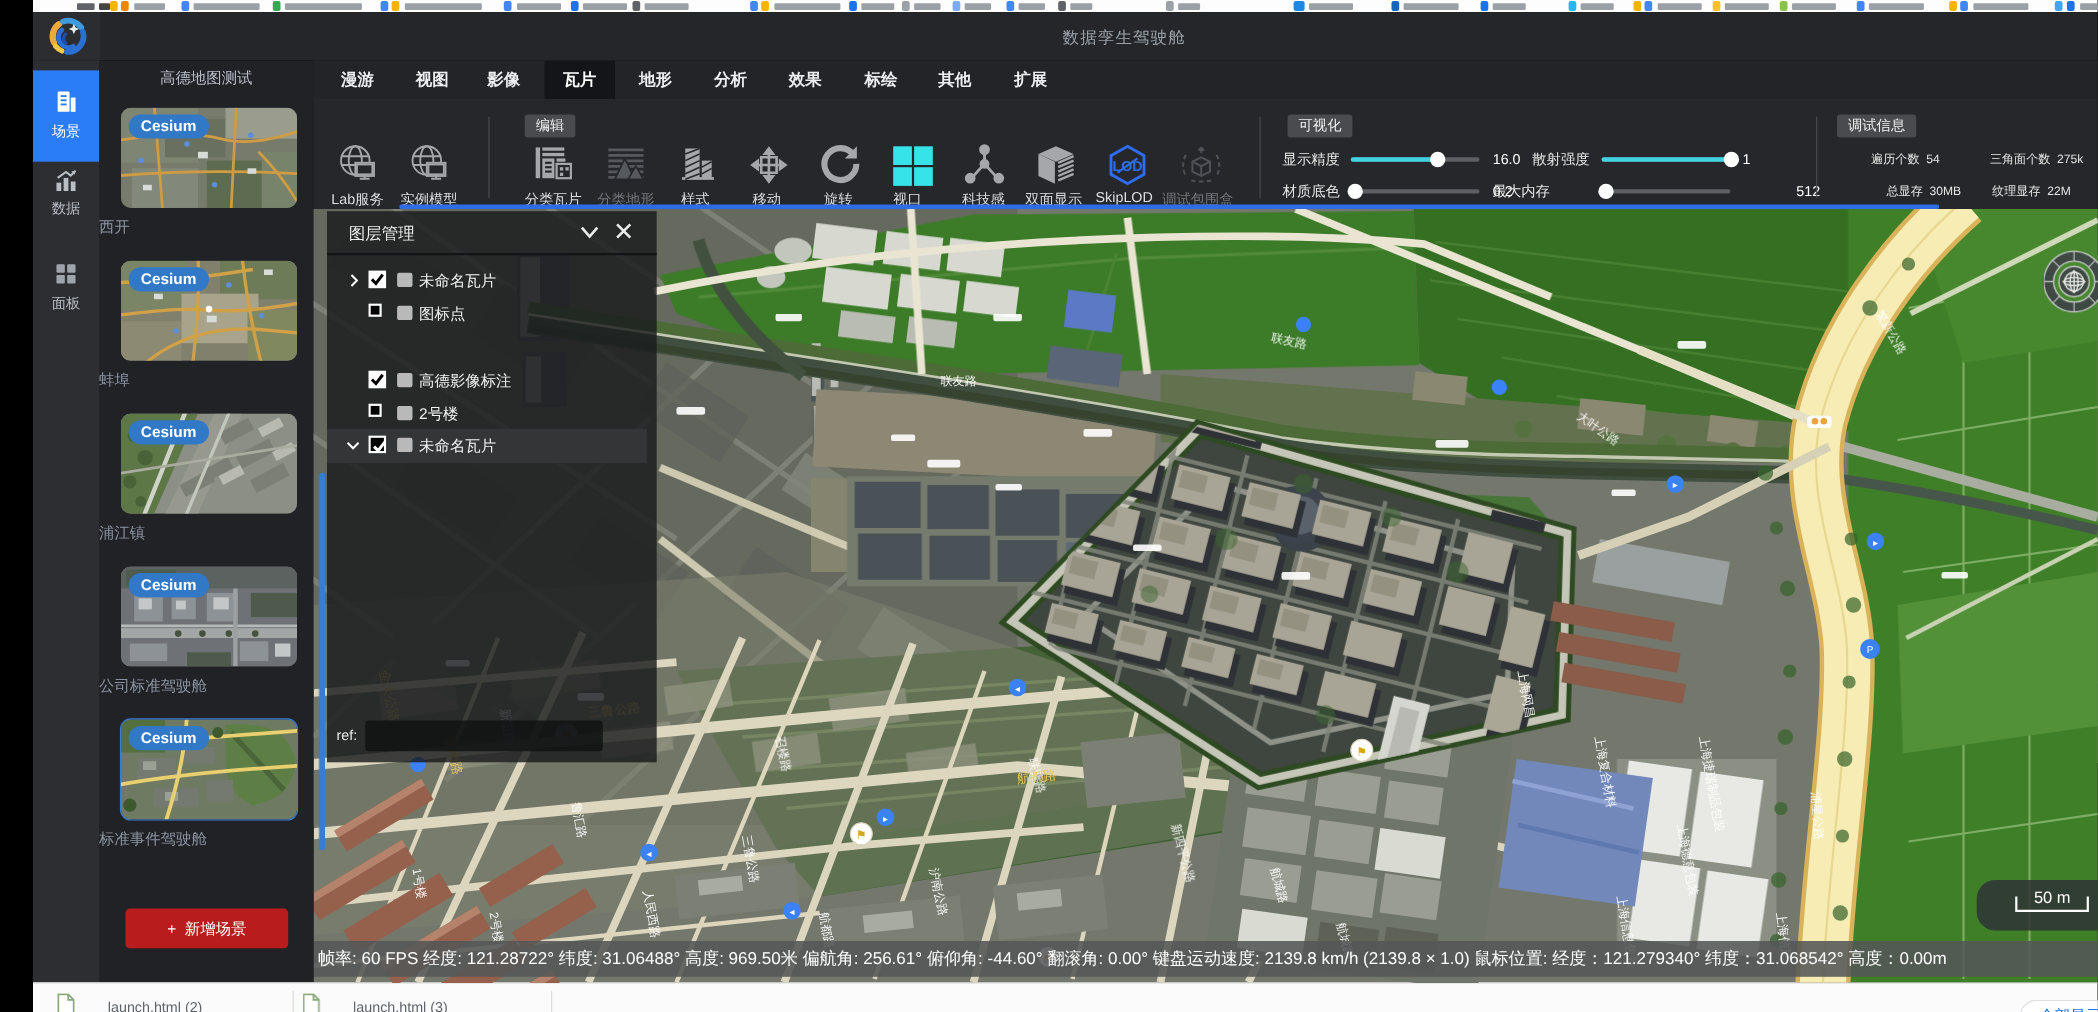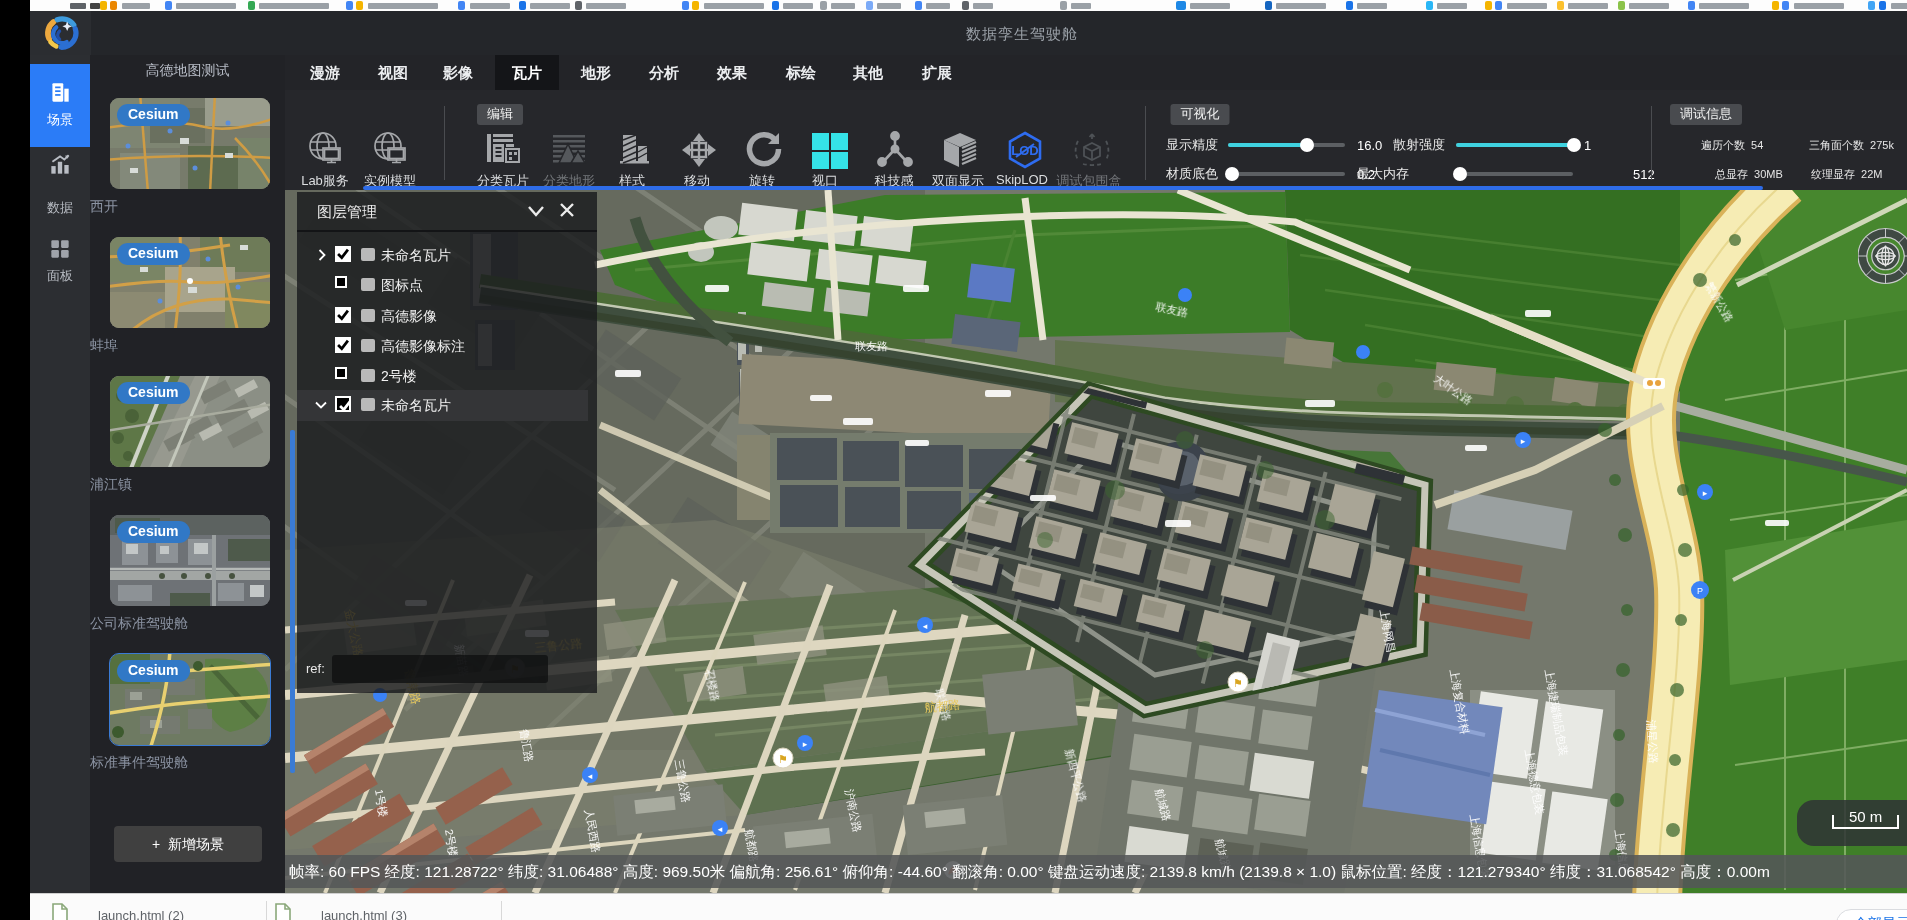--- a/index.html
+++ b/index.html
@@ -19,21 +19,21 @@
   #rail { left:30px; top:55px; width:60px; height:838px; background:#2c2e32; }
   .railitem { position:absolute; left:0; width:60px; text-align:center; color:#b9bdc4; font-size:13px; }
   .railitem.sel { background:#2b7cf7; color:#fff; }
   
   #scenes { left:90px; top:55px; width:195px; height:838px; background:#212226; }
   #scenes h3 { position:absolute; left:0; width:195px; text-align:center; color:#b9bec8; font-size:14px; font-weight:normal; top:7px;font-family:Liberation Mono, monospace;}
   .thumb { position:absolute; left:20px; width:160px; height:91px; border-radius:9px; overflow:hidden; background:#555; }
   .thumb svg { display:block; }
   .cesium { position:absolute; left:7px; top:6px; background:#3178c6; color:#fff; font-size:14px; font-weight:bold; padding:2px 11px 4px; border-radius:12px; z-index:2; }
   .cap { position:absolute; left:0; width:195px; color:#8b93a2; font-size:14px; }
-  #newscene { position:absolute; left:24px; top:771px; width:148px; height:36px; background:#404040; border-radius:4px; color:#fff; font-size:14px; text-align:center; line-height:36px; }
+  #newscene { position:absolute; left:24px; top:771px; width:148px; height:36px; background:#b91c1c; border-radius:4px; color:#fff; font-size:14px; text-align:center; line-height:36px; }
   
   #main { left:285px; top:55px; width:1622px; height:838px; background:#26272b; }
   #tabs { position:absolute; left:0; top:0; width:1622px; height:35px; background:#232428; }
   .tab { position:absolute; top:0; height:35px; line-height:35px; color:#eceef0; font-size:15px; font-weight:bold; text-align:center; width:64px; }
   .tab.sel { background:#141518; color:#fff; }
   #toolbar { position:absolute; left:0; top:35px; width:1622px; height:100px; background:#26272b; }
   .tlbl { position:absolute; color:#dcdee0; font-size:13px; text-align:center; transform:translateX(-50%); top:82px; white-space:nowrap; }
   .tlbl.dim { color:#73767a; }
   .badge { position:absolute; background:#494b4f; color:#f0f0f0; font-size:13px; border-radius:3px; padding:1px 10px 2px; transform:translateX(-50%); top:14px;}
   .vsep { position:absolute; width:1px; background:#4a4c50; top:50px; height:80px; }
@@ -167,21 +167,21 @@
   <div class="railitem abs" style="left:30px;top:152px;height:60px;">
     <svg width="26" height="26" viewBox="0 0 24 24">
         <g fill="#b9bdc4">
           <rect x="4" y="13" width="4" height="7"></rect>
           <rect x="10" y="9" width="4" height="11"></rect>
           <rect x="16" y="12" width="4" height="8"></rect>
           <path d="M5 9 L12 4 L16 7 L20 3" stroke="#b9bdc4" stroke-width="1.8" fill="none"></path>
           <path d="M20 3 l-3.5 0.5 2.8 2.8z"></path>
         </g>
       </svg>
-    <div style="margin-top:18px">数据</div>
+    <div style="margin-top:0">数据</div>
   </div>
   <div class="railitem abs" style="left:30px;top:236px;height:60px;">
     <svg width="26" height="26" viewBox="0 0 24 24">
         <g fill="#9fa3aa">
           <rect x="4" y="4" width="7" height="7" rx="1"></rect>
           <rect x="13" y="4" width="7" height="7" rx="1"></rect>
           <rect x="4" y="13" width="7" height="7" rx="1"></rect>
           <rect x="13" y="13" width="7" height="7" rx="1"></rect>
         </g>
       </svg>
@@ -1151,28 +1151,20 @@
         <span class="tx">未命名瓦片</span>
       <svg style="position:absolute;left:38px;top:6px" width="16" height="16" viewBox="0 0 13 13">
           <path d="M2.5 6.5 L5.5 9.5 L10.5 3" stroke="#000" stroke-width="2.2" fill="none"></path>
         </svg>
     </div>
     <div class="lprow" style="top:78px">
         <span class="cb off" style="top:6px;width:12px;height:12px"></span>
         <span class="ic"></span>
         <span class="tx">图标点</span>
       </div>
-    <div class="lprow" style="top:109px">
-        <span class="cb on"></span>
-        <span class="ic"></span>
-        <span class="tx">高德影像</span>
-      <svg style="position:absolute;left:38px;top:6px" width="16" height="16" viewBox="0 0 13 13">
-          <path d="M2.5 6.5 L5.5 9.5 L10.5 3" stroke="#000" stroke-width="2.2" fill="none"></path>
-        </svg>
-    </div>
     <div class="lprow" style="top:139px">
         <span class="cb on"></span>
         <span class="ic"></span>
         <span class="tx">高德影像标注</span>
       <svg style="position:absolute;left:38px;top:6px" width="16" height="16" viewBox="0 0 13 13">
           <path d="M2.5 6.5 L5.5 9.5 L10.5 3" stroke="#000" stroke-width="2.2" fill="none"></path>
         </svg>
     </div>
     <div class="lprow" style="top:169px">
         <span class="cb off" style="top:6px;width:12px;height:12px"></span>

